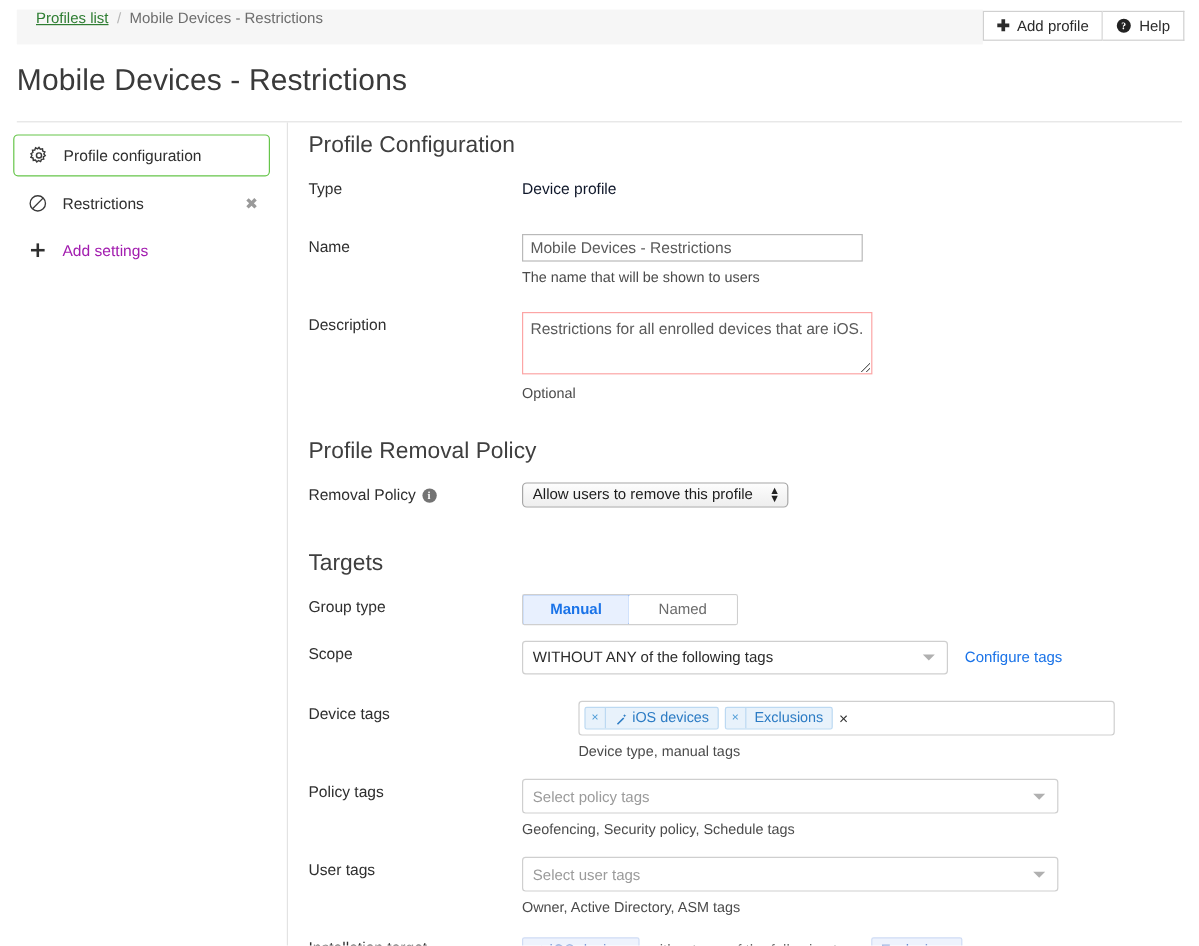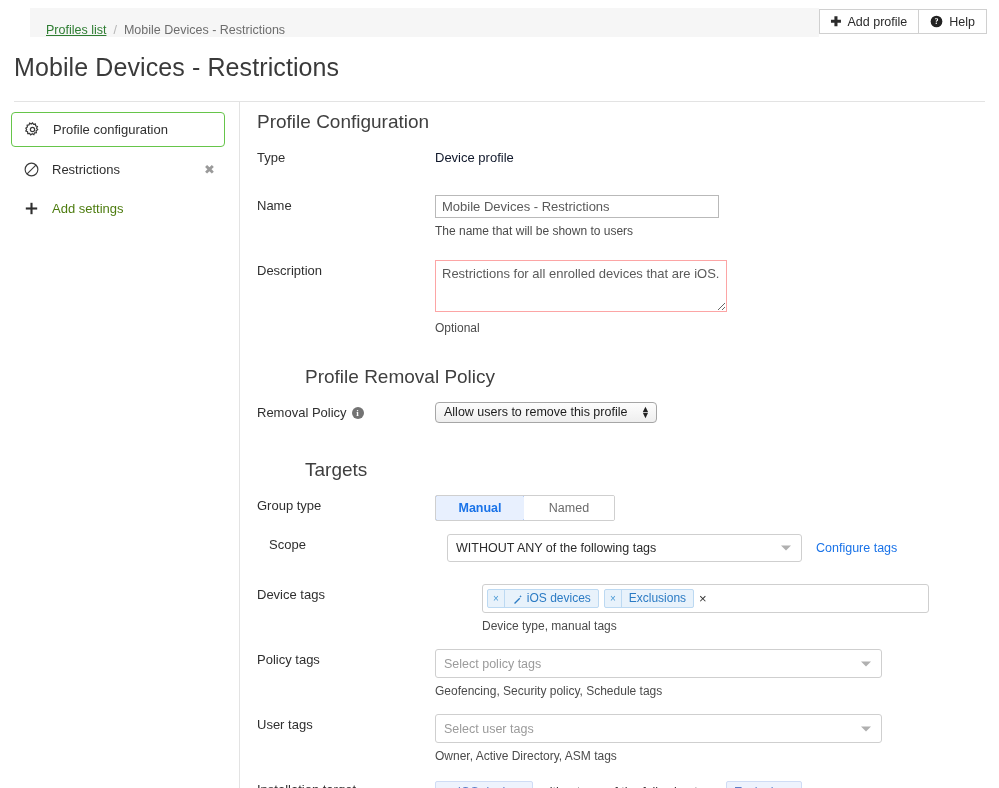--- a/index.html
+++ b/index.html
@@ -16,26 +16,26 @@
   
   .topbar {
     position: relative;
     height: 45px;
     background: #ffffff;
     display: flex;
     align-items: center;
   }
   .breadcrumb-bar {
     position: absolute;
-    left: 30px; top: 8px;
+    left: 14px; top: 8px;
     right: 180px;
     height: 29px;
     background: #f6f6f6;
     display: flex;
-    align-items: flex-end;
+    align-items: flex-start;
     padding-left: 16px;
     font-size: 12.5px;
   }
   .crumb-link {
     color: #2e7d32;
     text-decoration: underline;
     cursor: pointer;
   }
   .crumb-sep { color: #b5b5b5; margin: 0 7px; }
   .crumb-current { color: #6d6d6d; }
@@ -110,36 +110,36 @@
     margin-right: 10px;
     color: #3a3a3a;
   }
   .side-label { flex: 1; }
   .side-x {
     color: #9a9a9a;
     font-size: 13px;
     cursor: pointer;
     padding-left: 6px;
   }
-  .side-item.add { color: #4d7c0f; margin-top: 6px; }
+  .side-item.add { color: #a21caf; margin-top: 6px; }
   .side-item.add .side-ico { font-size: 15px; font-weight: bold; }
 
   
   .main {
     flex: 1;
     padding: 9px 0 0 17px;
     overflow: hidden;
   }
   .section-h {
     font-size: 19px;
     font-weight: 400;
     color: #3f3f3f;
     margin: 0 0 14px 0;
   }
-  .section-h.spaced { margin-top: 31px; margin-left: 48px; }
+  .section-h.spaced { margin-top: 31px; }
 
   .row {
     display: flex;
     align-items: flex-start;
     margin-bottom: 4px;
   }
   .row-label {
     width: 178px;
     flex: 0 0 178px;
     font-size: 13px;
@@ -471,21 +471,21 @@
     <div class="row" style="margin-bottom:13px;">
       <div class="row-label">Group type</div>
       <div class="row-field">
         <div class="seg">
           <div class="seg-btn sel">Manual</div>
           <div class="seg-btn">Named</div>
         </div>
       </div>
     </div>
 
-    <div class="row" style="margin-bottom:22px;margin-left:12px;">
+    <div class="row" style="margin-bottom:22px;">
       <div class="row-label">Scope</div>
       <div class="row-field">
         <div class="scope-row">
           <div class="combo scope-combo">
             <span>WITHOUT ANY of the following tags</span>
             <span class="caret"></span>
           </div>
           <a class="link-blue">Configure tags</a>
         </div>
       </div>

